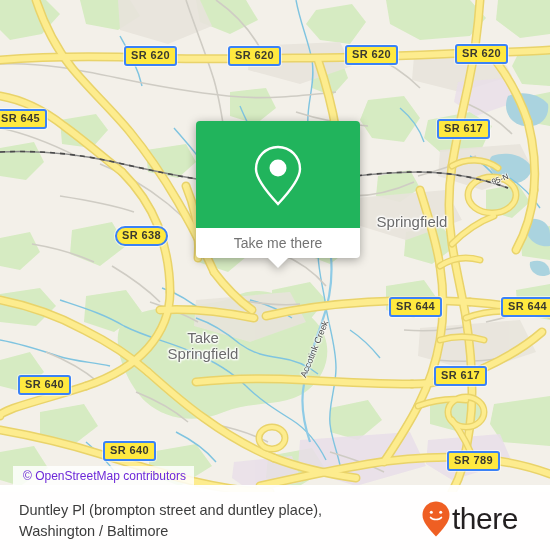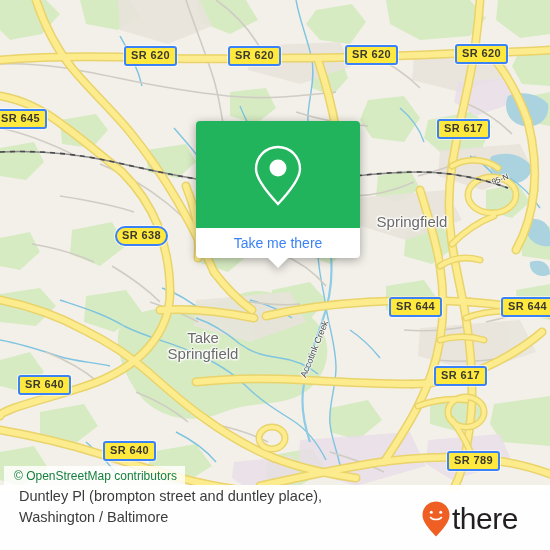--- a/index.html
+++ b/index.html
@@ -68,47 +68,47 @@
   .card-top{
     background:#21b45c;height:107px;border-radius:4px 4px 0 0;
     display:flex;align-items:center;justify-content:center;
   }
   .card-bottom{
     background:#fff;height:30px;border-radius:0 0 4px 4px;
     display:flex;align-items:center;justify-content:center;
     position:relative;
   }
   .card-btn-label{
-    color:#3b82f6;font-size:14px;font-family:"Liberation Sans", sans-serif;
+    color:#737373;font-size:14px;font-family:"Liberation Sans", sans-serif;
   }
   .card-tail{
     position:absolute;left:50%;bottom:-10px;transform:translateX(-50%);
     width:0;height:0;border-left:11px solid transparent;
     border-right:11px solid transparent;border-top:11px solid #fff;
   }
 
   
   .attrib{
-    position:absolute;left:4px;top:466px;
+    position:absolute;left:13px;top:466px;
     background:rgba(255,255,255,.82);
     padding:3px 8px 4px 10px;
-    color:#15803d;font-size:12px;
+    color:#6d28d9;font-size:12px;
     font-family:"Liberation Sans", sans-serif;
     z-index:6;
     white-space:nowrap;
   }
 
   
   .footer{
     position:absolute;left:0;top:485px;width:550px;height:65px;
     background:rgba(255,255,255,.94);
     z-index:7;
   }
   .footer-text{
-    position:absolute;left:19px;top:1px;width:370px;
+    position:absolute;left:19px;top:15px;width:370px;
     color:#3c3c3c;font-size:14.5px;line-height:21px;
     font-family:"Liberation Sans", sans-serif;
   }
   .logo{position:absolute;left:421px;top:500px;display:flex;align-items:center;z-index:8;}
   .logo-word{
     color:#231f20;font-size:30px;line-height:30px;letter-spacing:-.5px;
     font-family:"Liberation Sans", sans-serif;margin-left:1px;
     font-weight:400;
   }
 </style>

